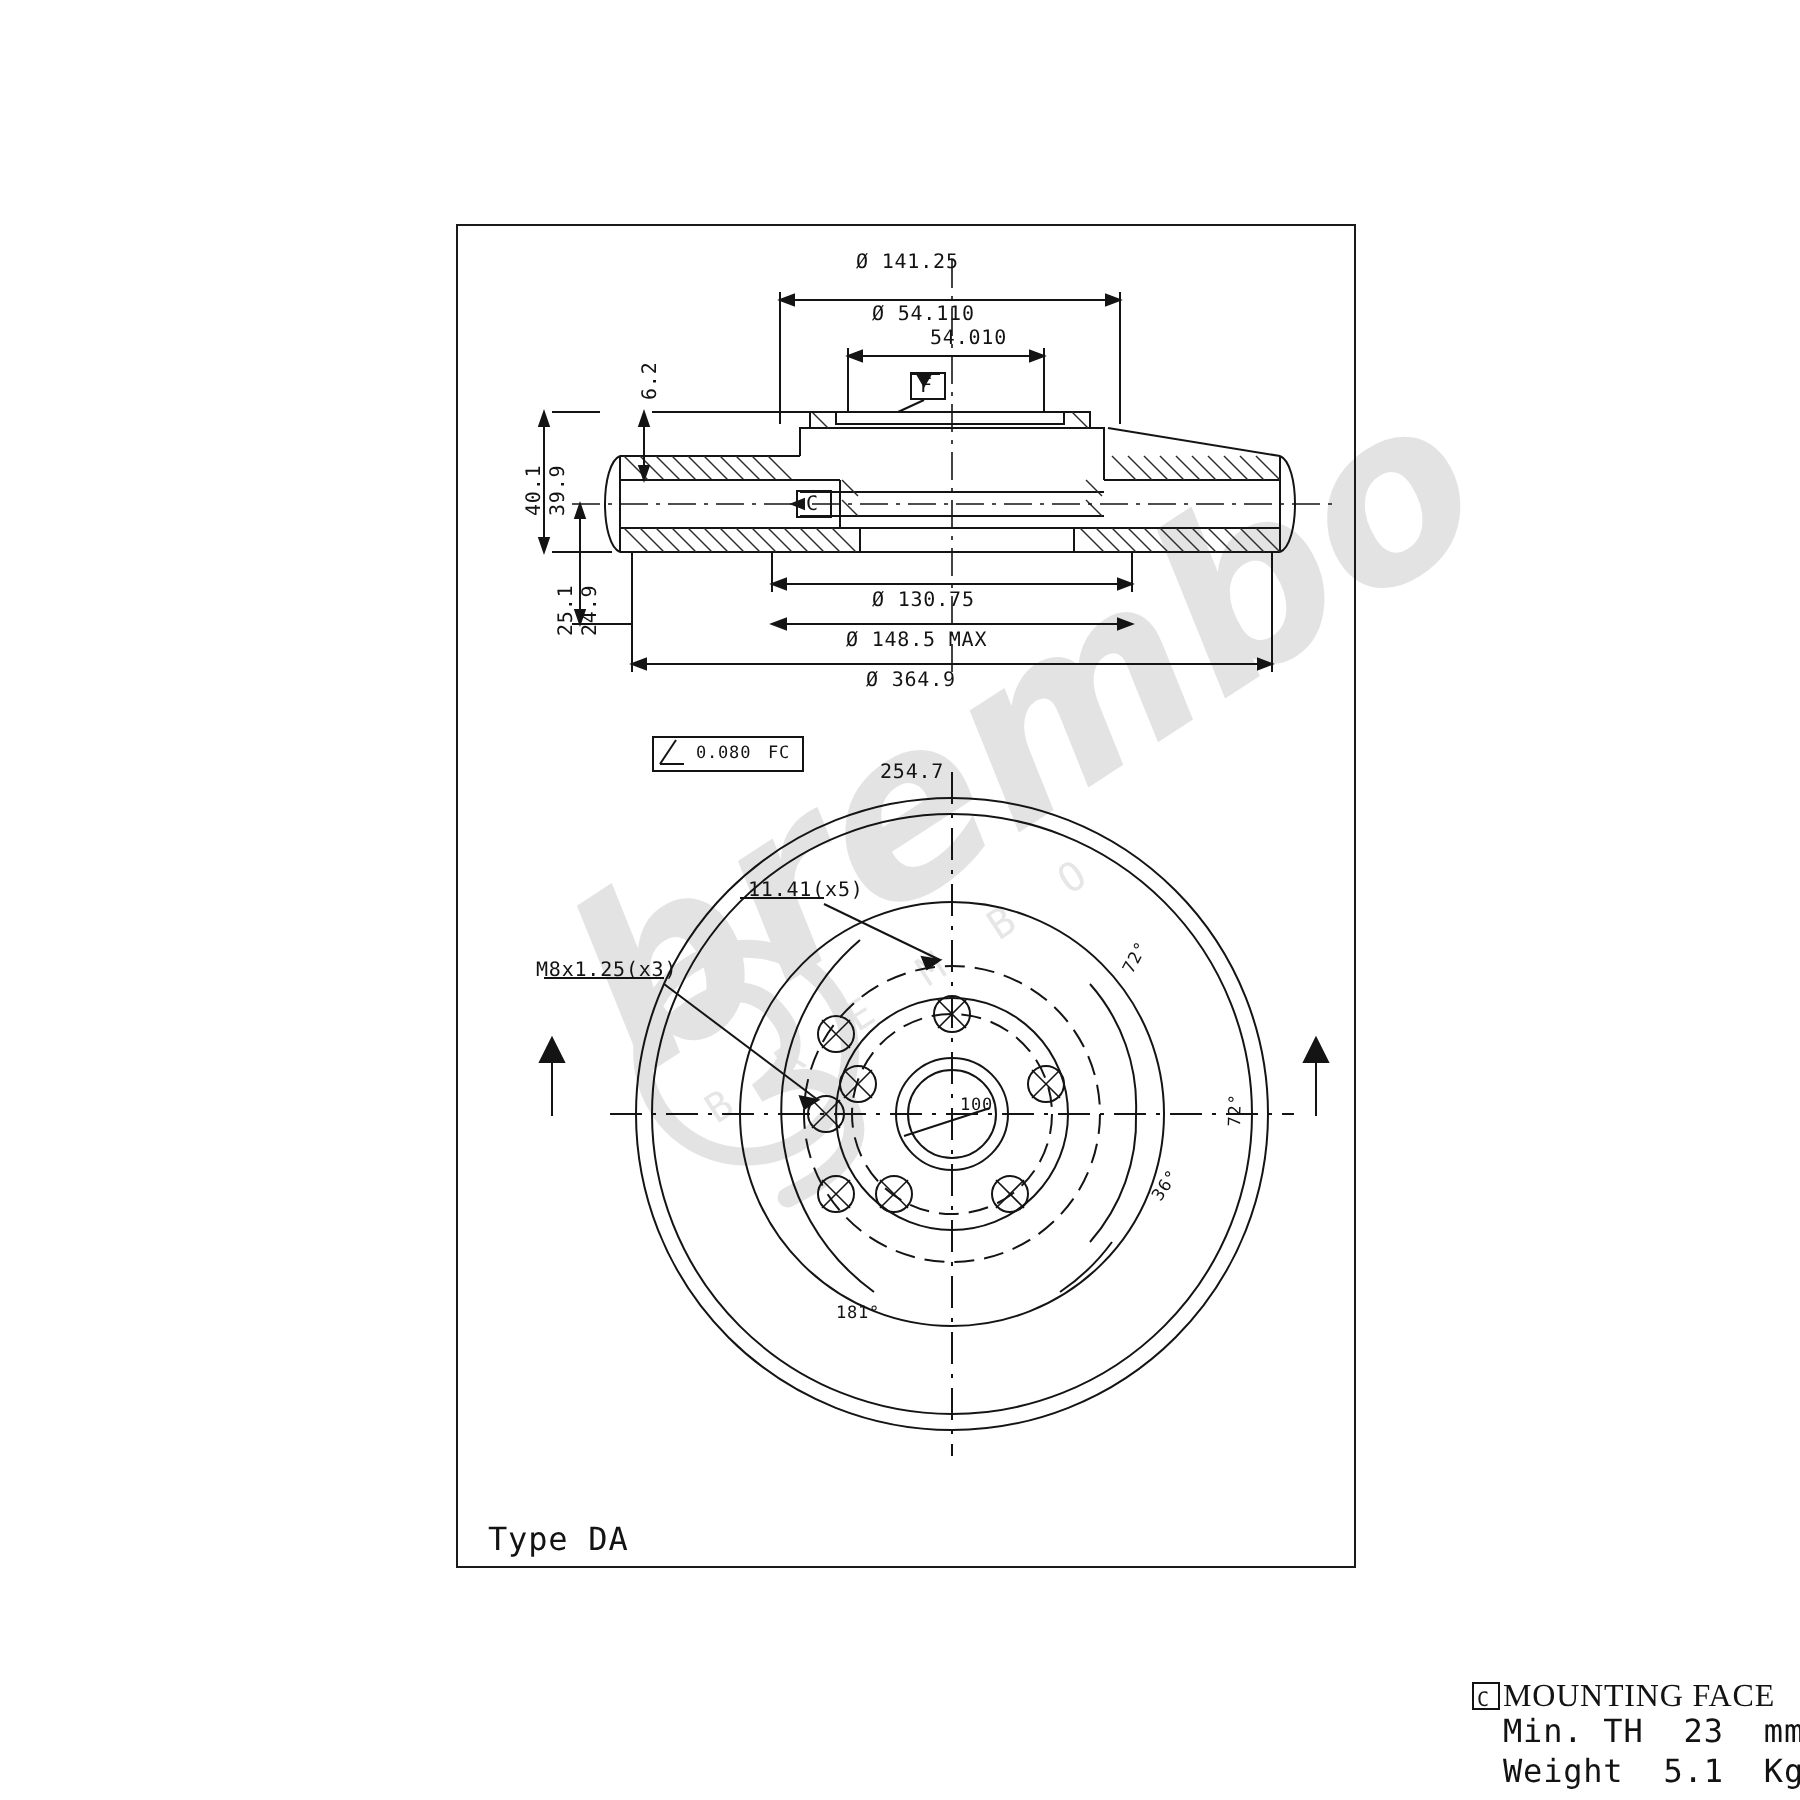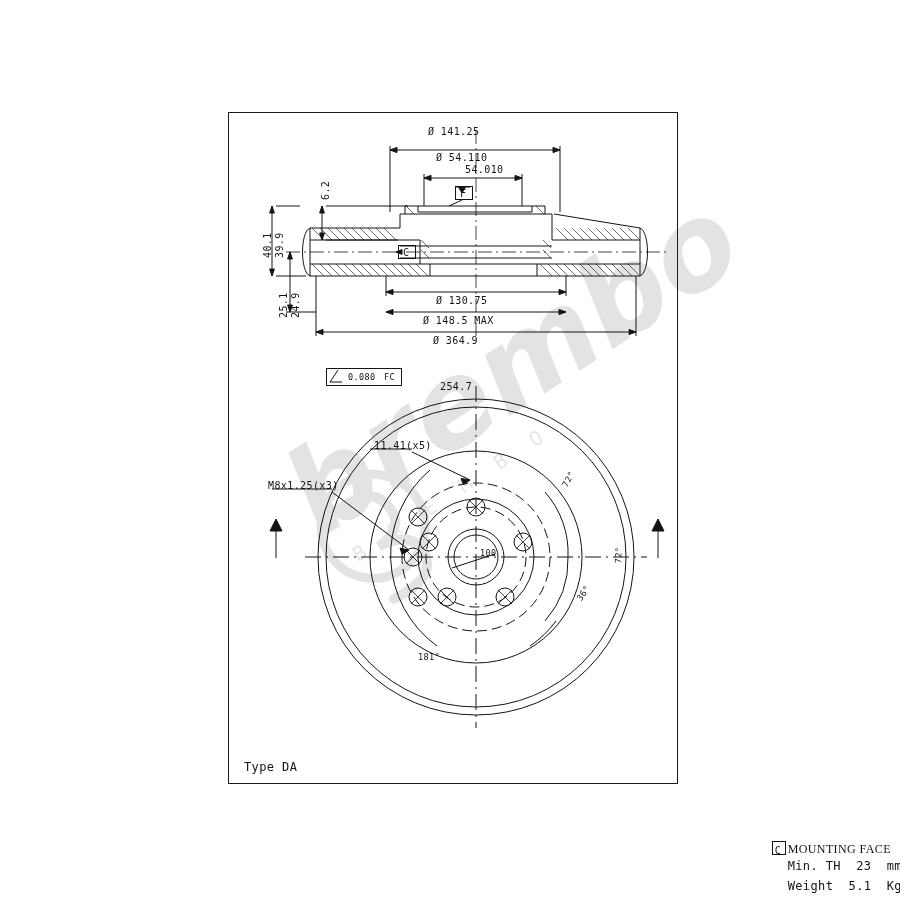--- a/index.html
+++ b/index.html
@@ -34,21 +34,21 @@
   }
   .txt {
     position: absolute;
     font-family: "DejaVu Sans Mono", monospace;
     font-size: 10px;
     letter-spacing: 0.4px;
     color: #131313;
     white-space: pre;
   }
   .txt.sm { font-size: 8.5px; }
-  .txt.lg { font-size: 12px; }
+  .txt.lg { font-size: 16px; }
   .rot90 { transform: rotate(-90deg); transform-origin: left top; }
   .box {
     position: absolute;
     border: 1px solid #131313;
     box-sizing: border-box;
   }
   
   #wm {
     position: absolute;
     left: 262px;

